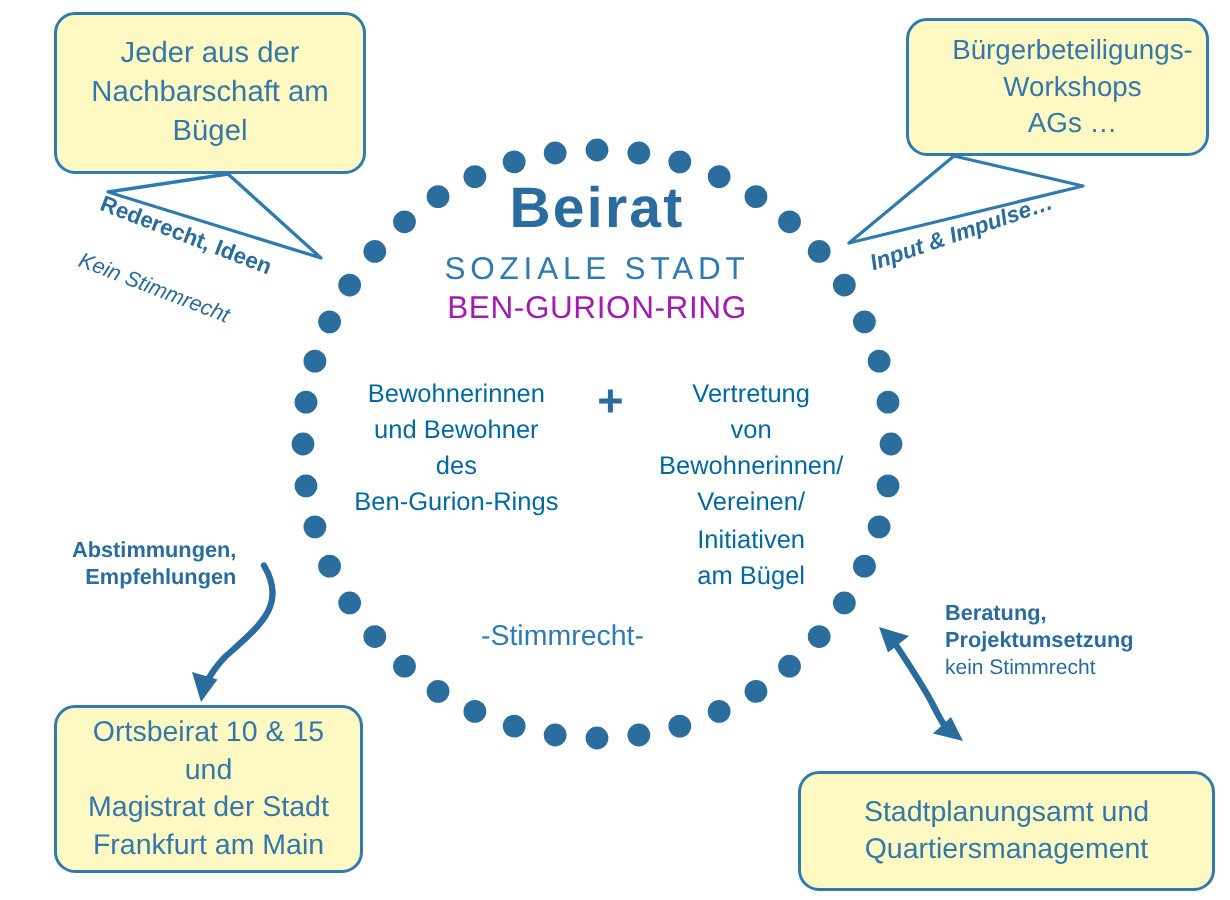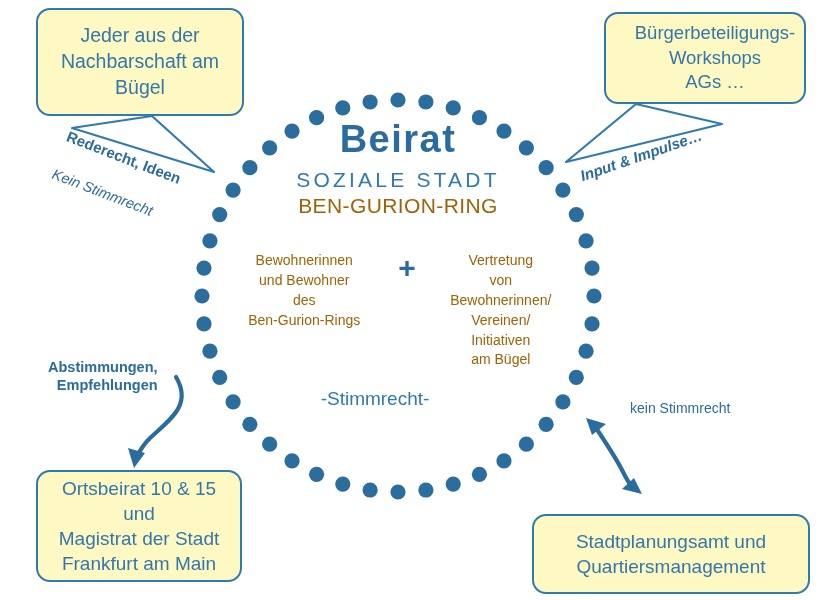--- a/index.html
+++ b/index.html
@@ -40,24 +40,24 @@
   #tail-label-right{left:578px;top:168px;font-size:15px;font-weight:bold;font-style:italic;
     transform:rotate(-19deg);transform-origin:left top;}
 
   #center{
     position:absolute;left:198px;top:120px;width:400px;height:350px;
     display:flex;flex-direction:column;align-items:center;
     color:#2f7bb0;text-align:center;pointer-events:none;
   }
   #title-main{font-size:38px;font-weight:bold;letter-spacing:1.5px;color:#2a6c9e;line-height:1.05;}
   #title-sub1{font-size:21px;letter-spacing:3.2px;color:#2f7bb0;margin-top:8px;line-height:1.1;}
-  #title-sub2{font-size:21px;letter-spacing:0.4px;color:#a16207;margin-top:3px;line-height:1.1;}
+  #title-sub2{font-size:21px;letter-spacing:0.4px;color:#a21caf;margin-top:3px;line-height:1.1;}
 
   #two-col{display:flex;align-items:flex-start;justify-content:center;margin-top:34px;width:100%;}
-  .col{font-size:14px;line-height:1.42;color:#a16207;white-space:pre-line;}
+  .col{font-size:17px;line-height:1.42;color:#0369a1;white-space:pre-line;}
   #col-left{width:168px;text-align:center;}
   #col-right{width:150px;text-align:center;}
   #plus{font-size:30px;font-weight:bold;color:#2a6c9e;margin:0 10px;line-height:1.0;padding-top:2px;}
   #stimmrecht{font-size:19px;color:#2f7bb0;margin-top:18px;margin-right:46px;}
 </style>
 </head>
 <body>
 
 <div id="stage">
 
@@ -168,20 +168,22 @@
   </div>
 
   <div class="box" id="box-bottom-left">
     <span class="txt">Ortsbeirat 10 &amp; 15
 und
 Magistrat der Stadt
 Frankfurt am Main</span>
   </div>
 
   <div class="arrow-label" id="label-beratung">
+    <span class="b" style="white-space:pre-line">Beratung,
+Projektumsetzung</span>
     <span class="n">kein Stimmrecht</span>
   </div>
 
   <div class="box" id="box-bottom-right">
     <span class="txt">Stadtplanungsamt und
 Quartiersmanagement</span>
   </div>
 
 </div>
 

